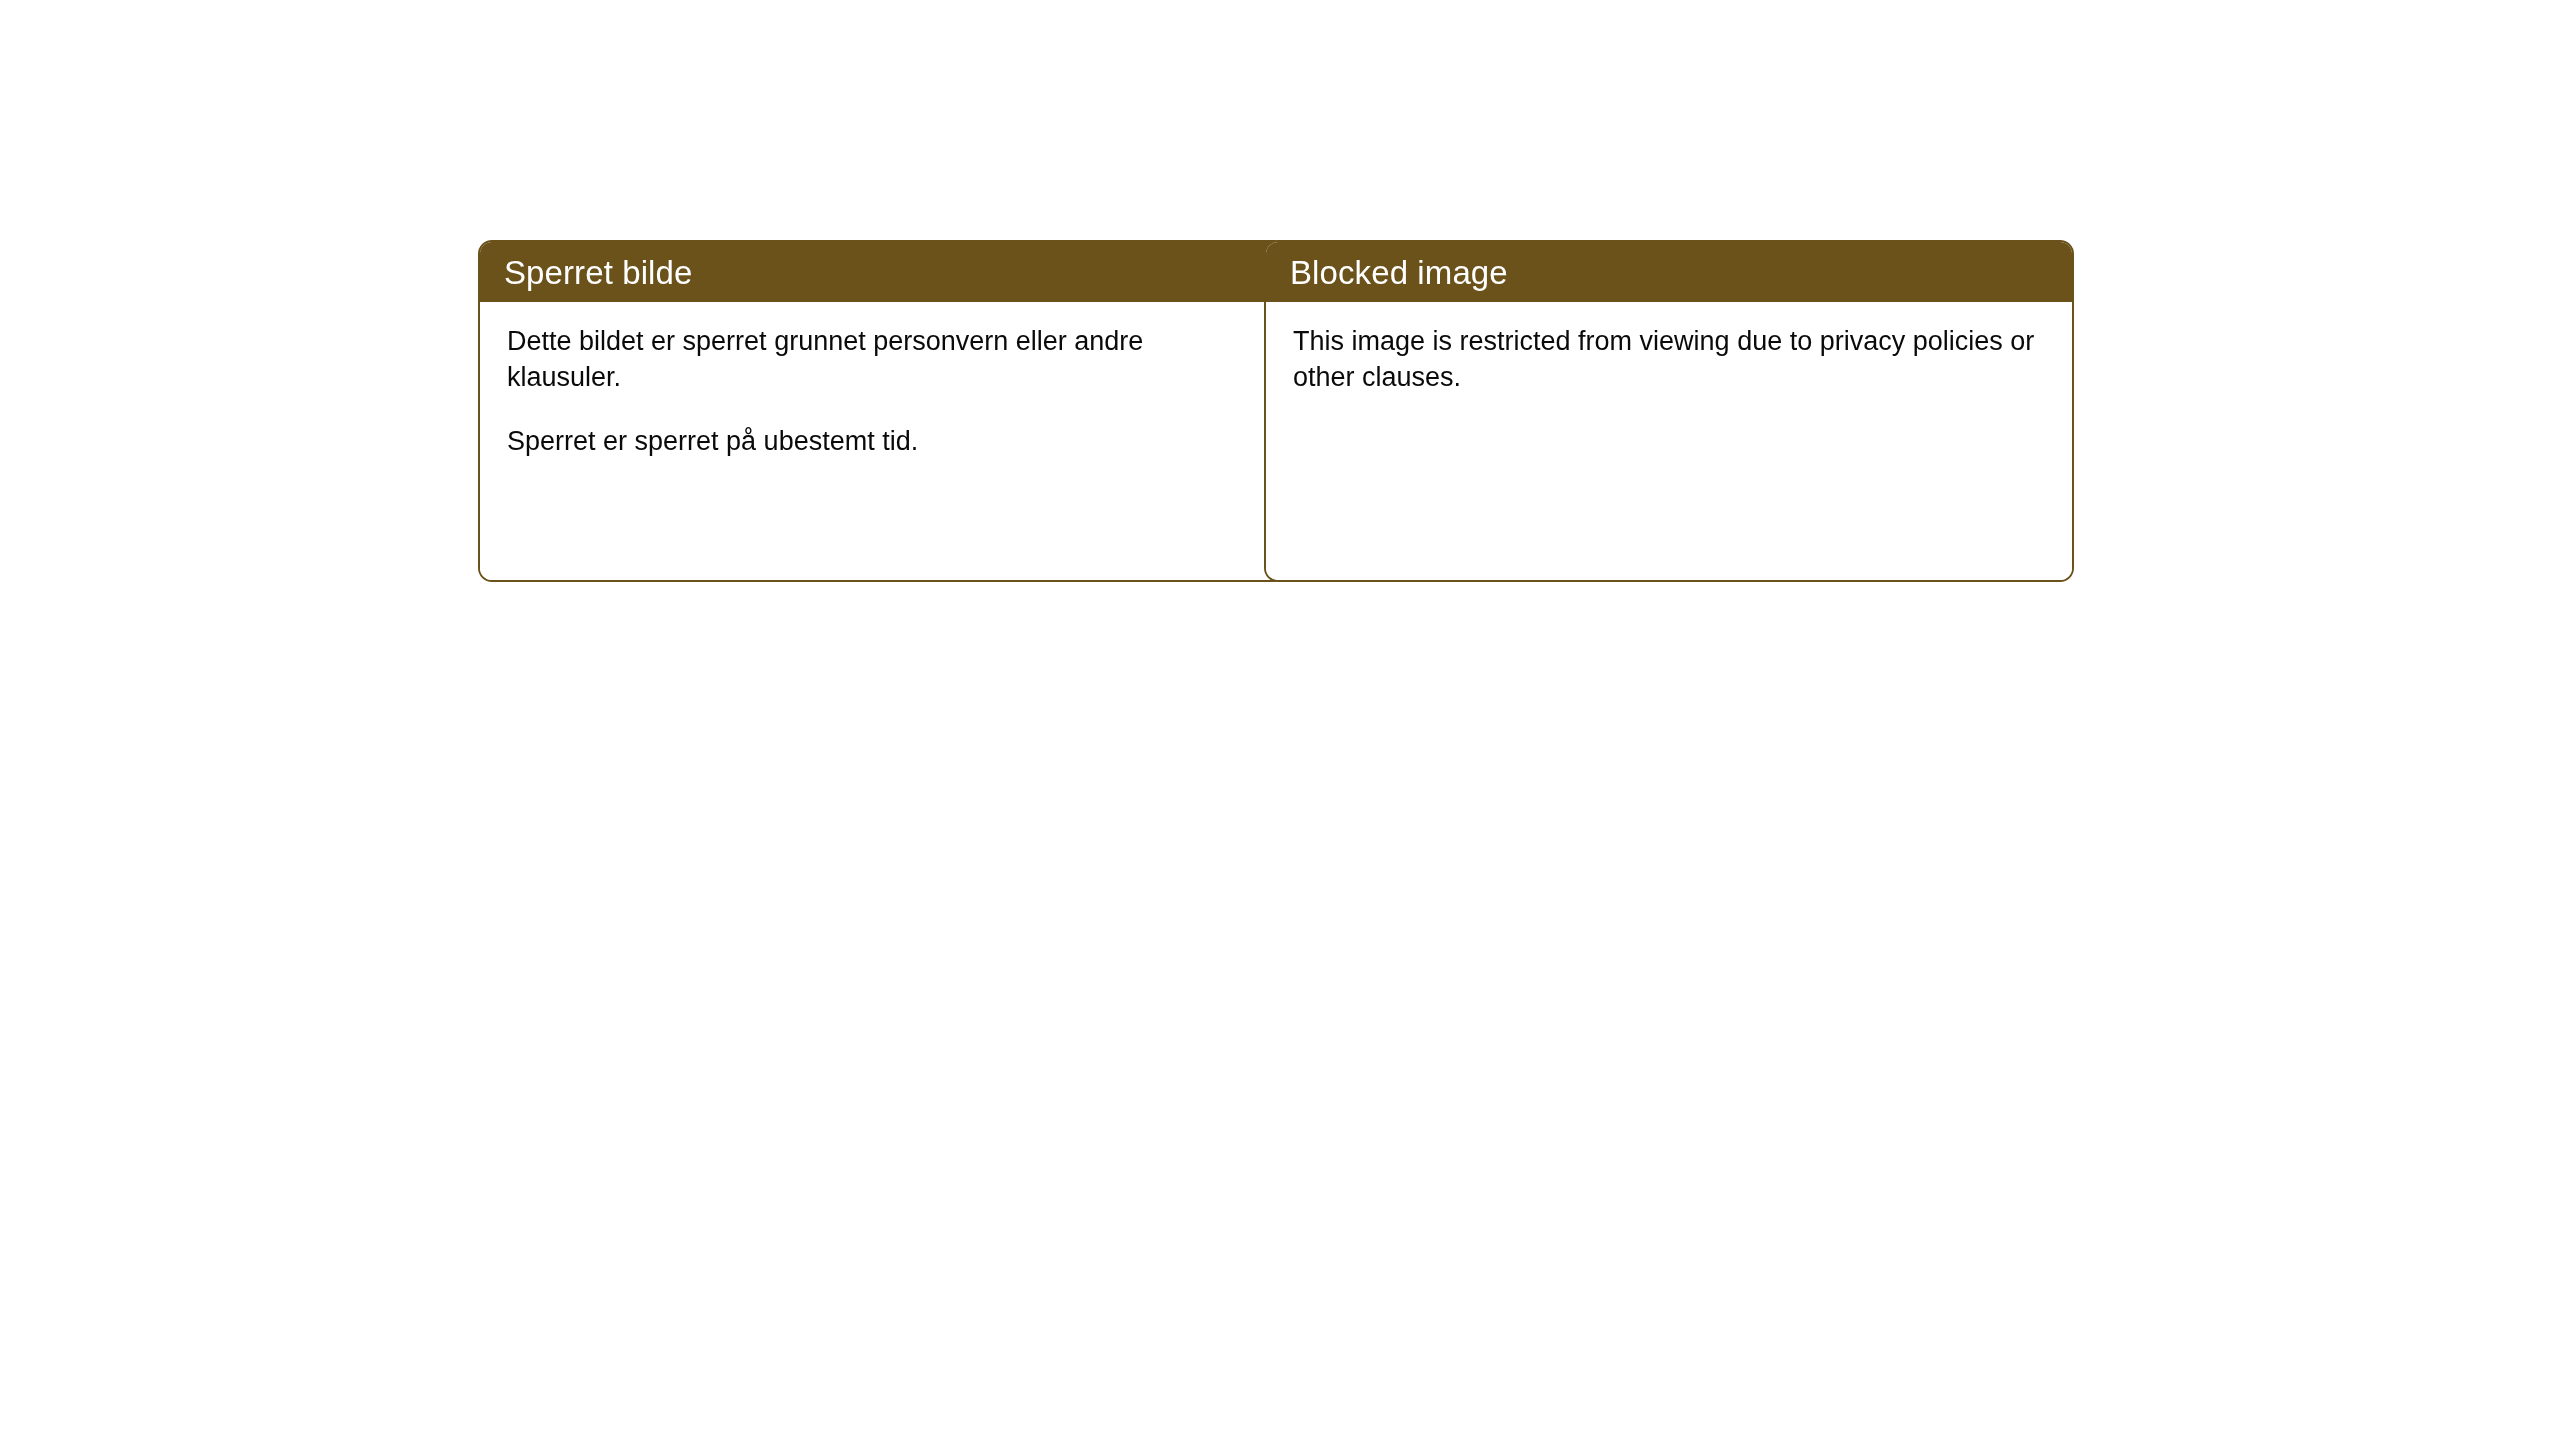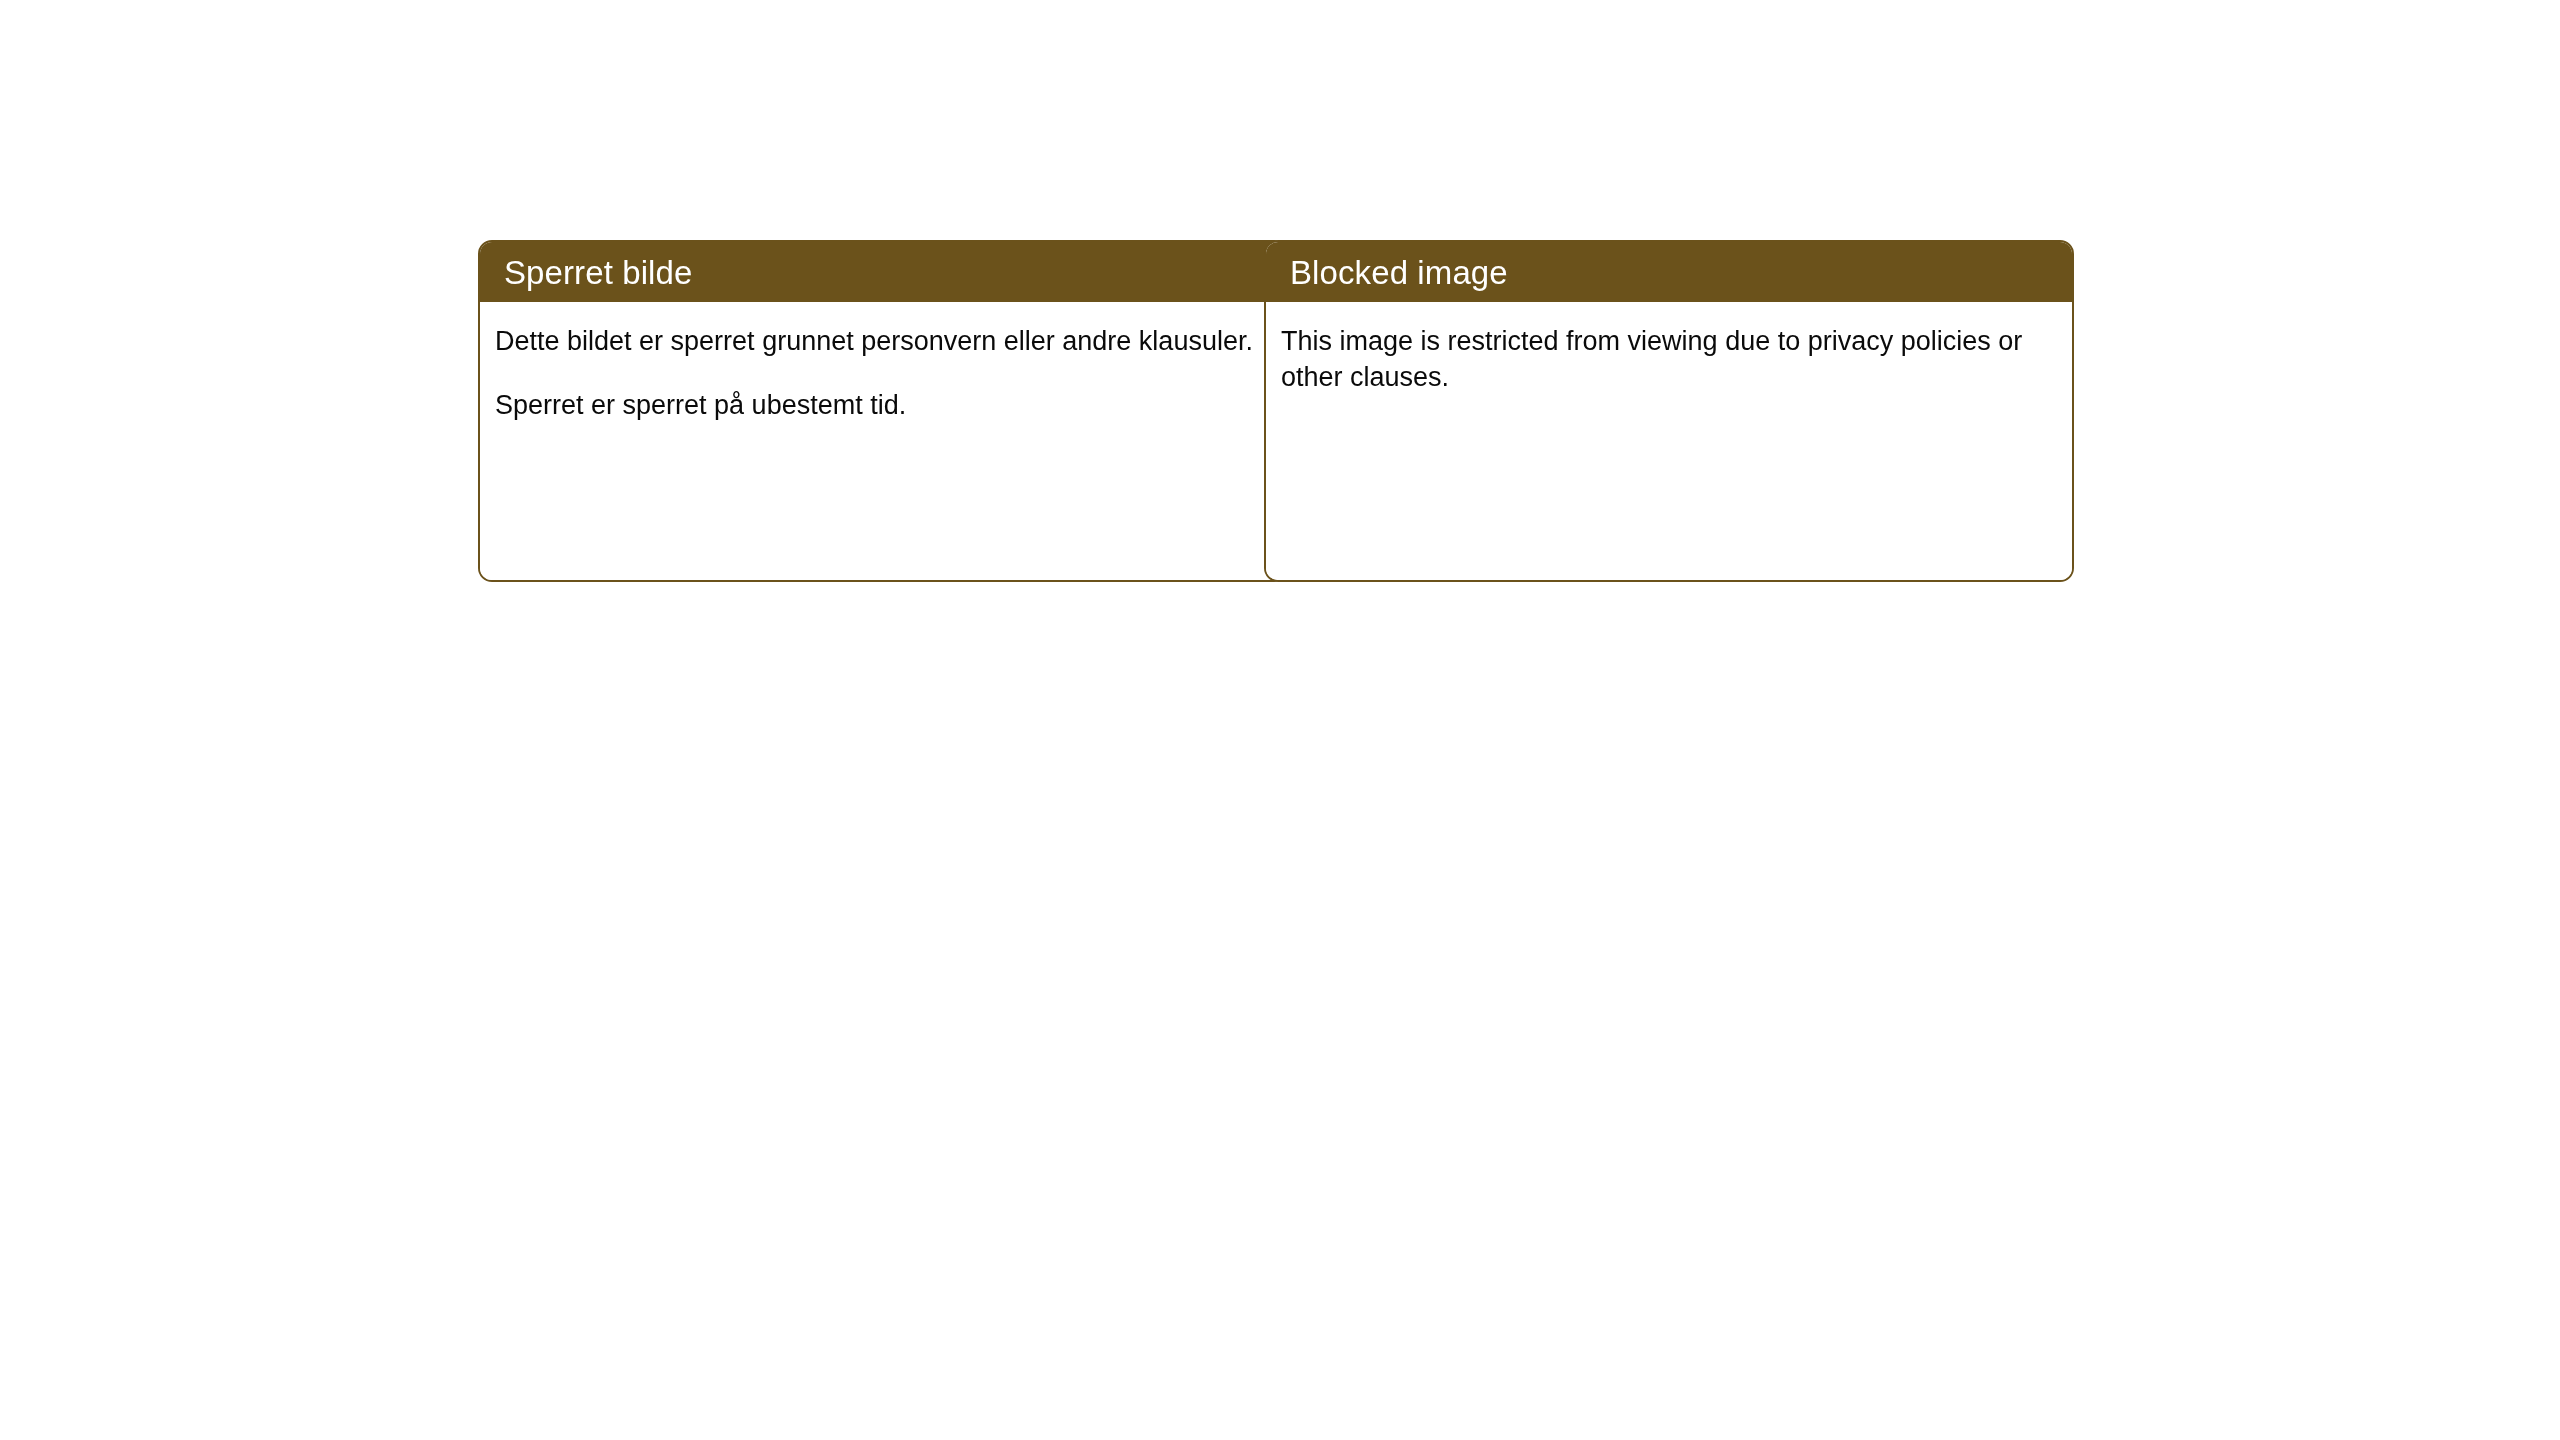--- a/index.html
+++ b/index.html
@@ -61,21 +61,21 @@
     font-family: "Liberation Sans", sans-serif;
     font-size: 33px;
     font-weight: 400;
     line-height: 1;
     letter-spacing: 0.1px;
     white-space: nowrap;
   }
 
   .card-body {
     box-sizing: border-box;
-    padding: 22px 30px 24px 15px;
+    padding: 22px 30px 24px 27px;
     background: #ffffff;
     height: calc(100% - 60px);
   }
 
   .body-paragraph {
     margin: 0;
     color: #0a0a0a;
     font-family: "Liberation Sans", sans-serif;
     font-size: 27px;
     font-weight: 400;

